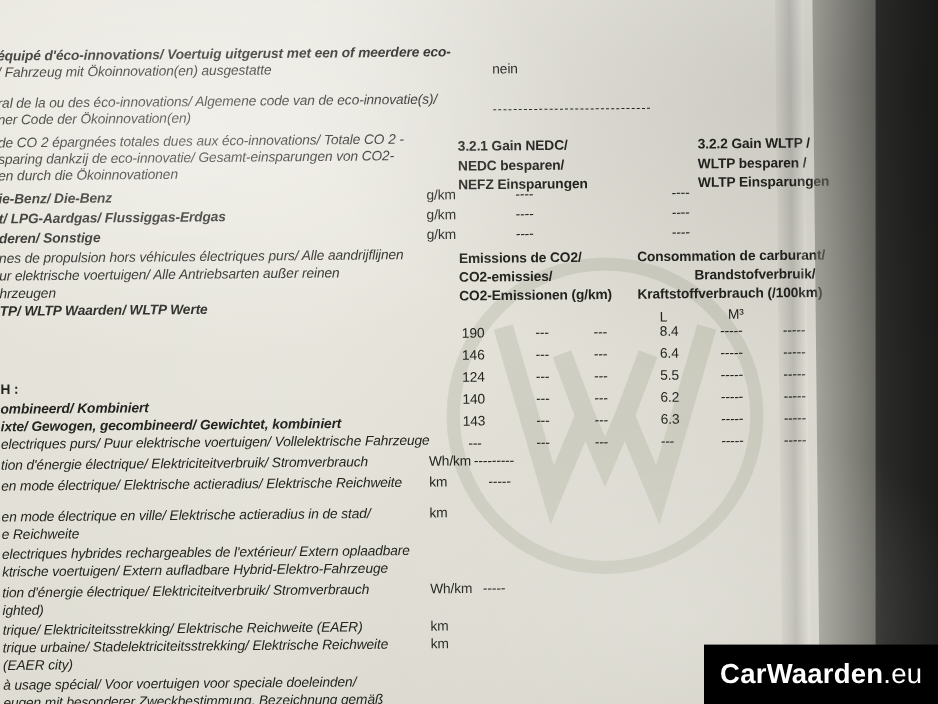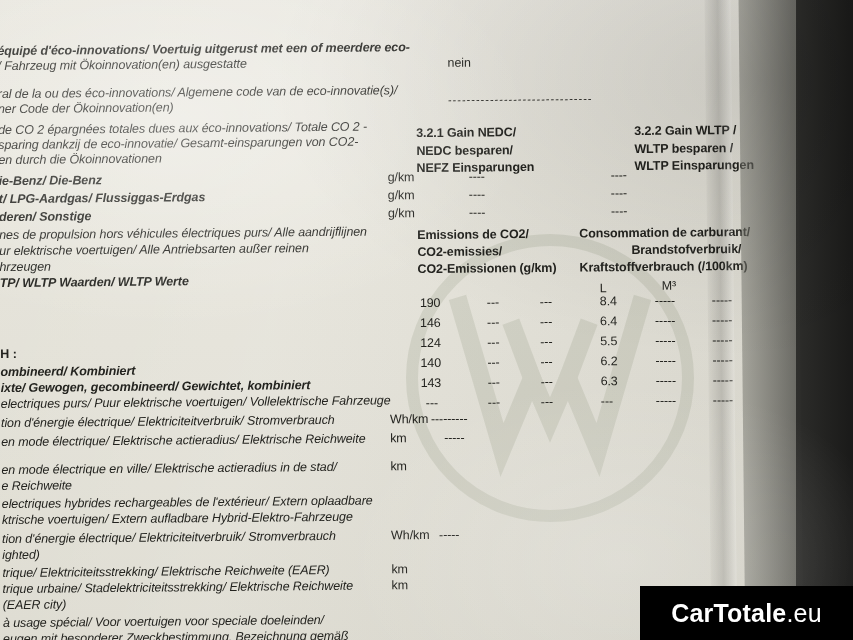--- a/index.html
+++ b/index.html
@@ -256,17 +256,17 @@
 
   </div>
 
   <div class="fold"></div>
   <div class="edge-dark"></div>
   <div class="edge-outer"></div>
   <div class="glare"></div>
 
   <div class="badge">
     <span class="car">Car</span>
-      <span class="outlet">Totale</span>
+      <span class="outlet">Waarden</span>
       <span class="eu">.eu</span>
   </div>
 
 </div>
 
 </body></html>

